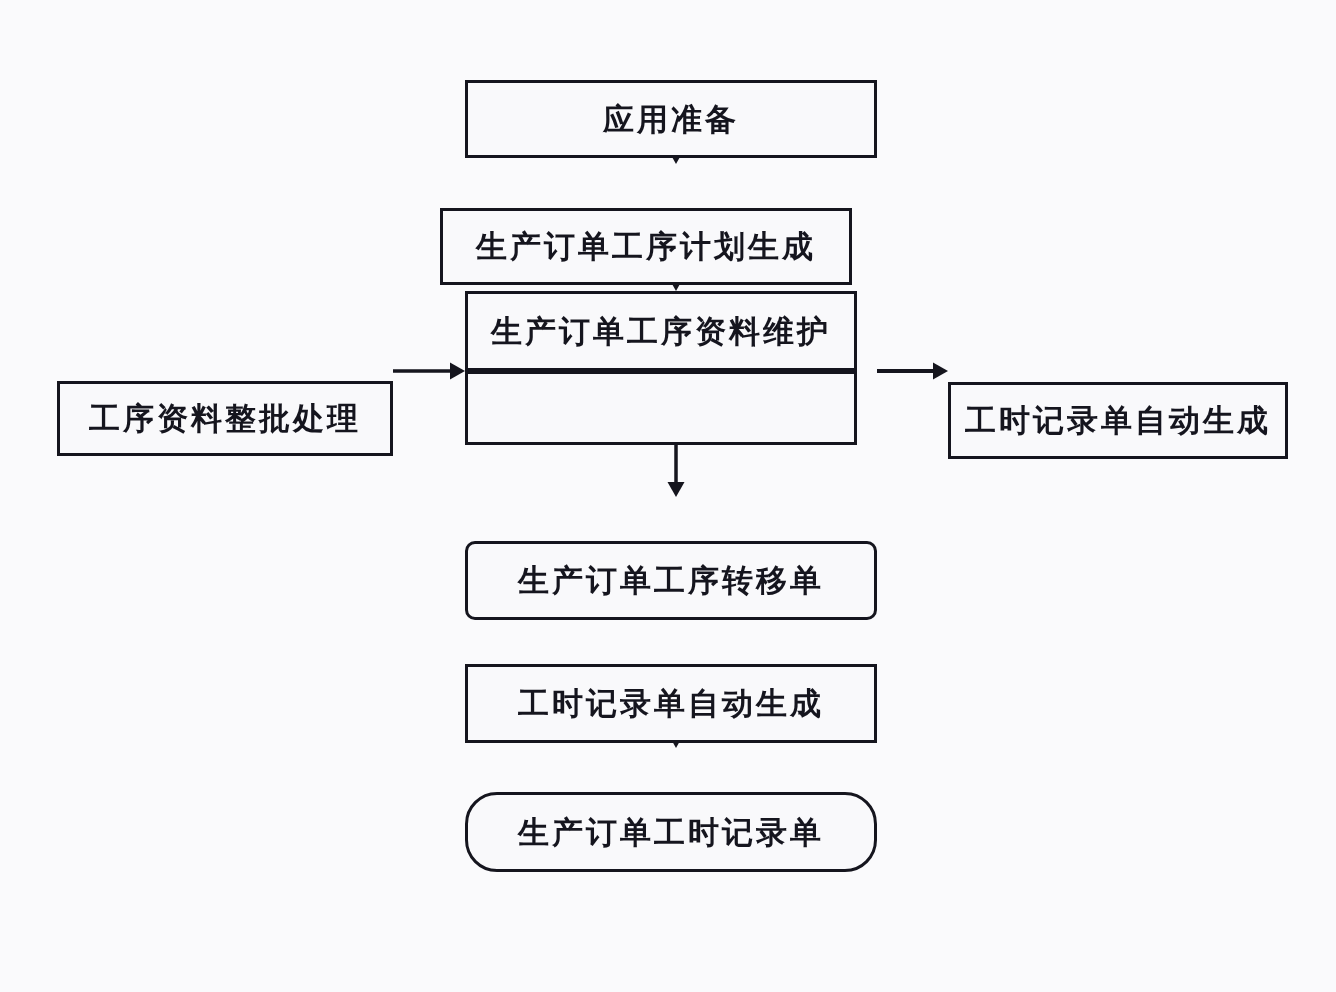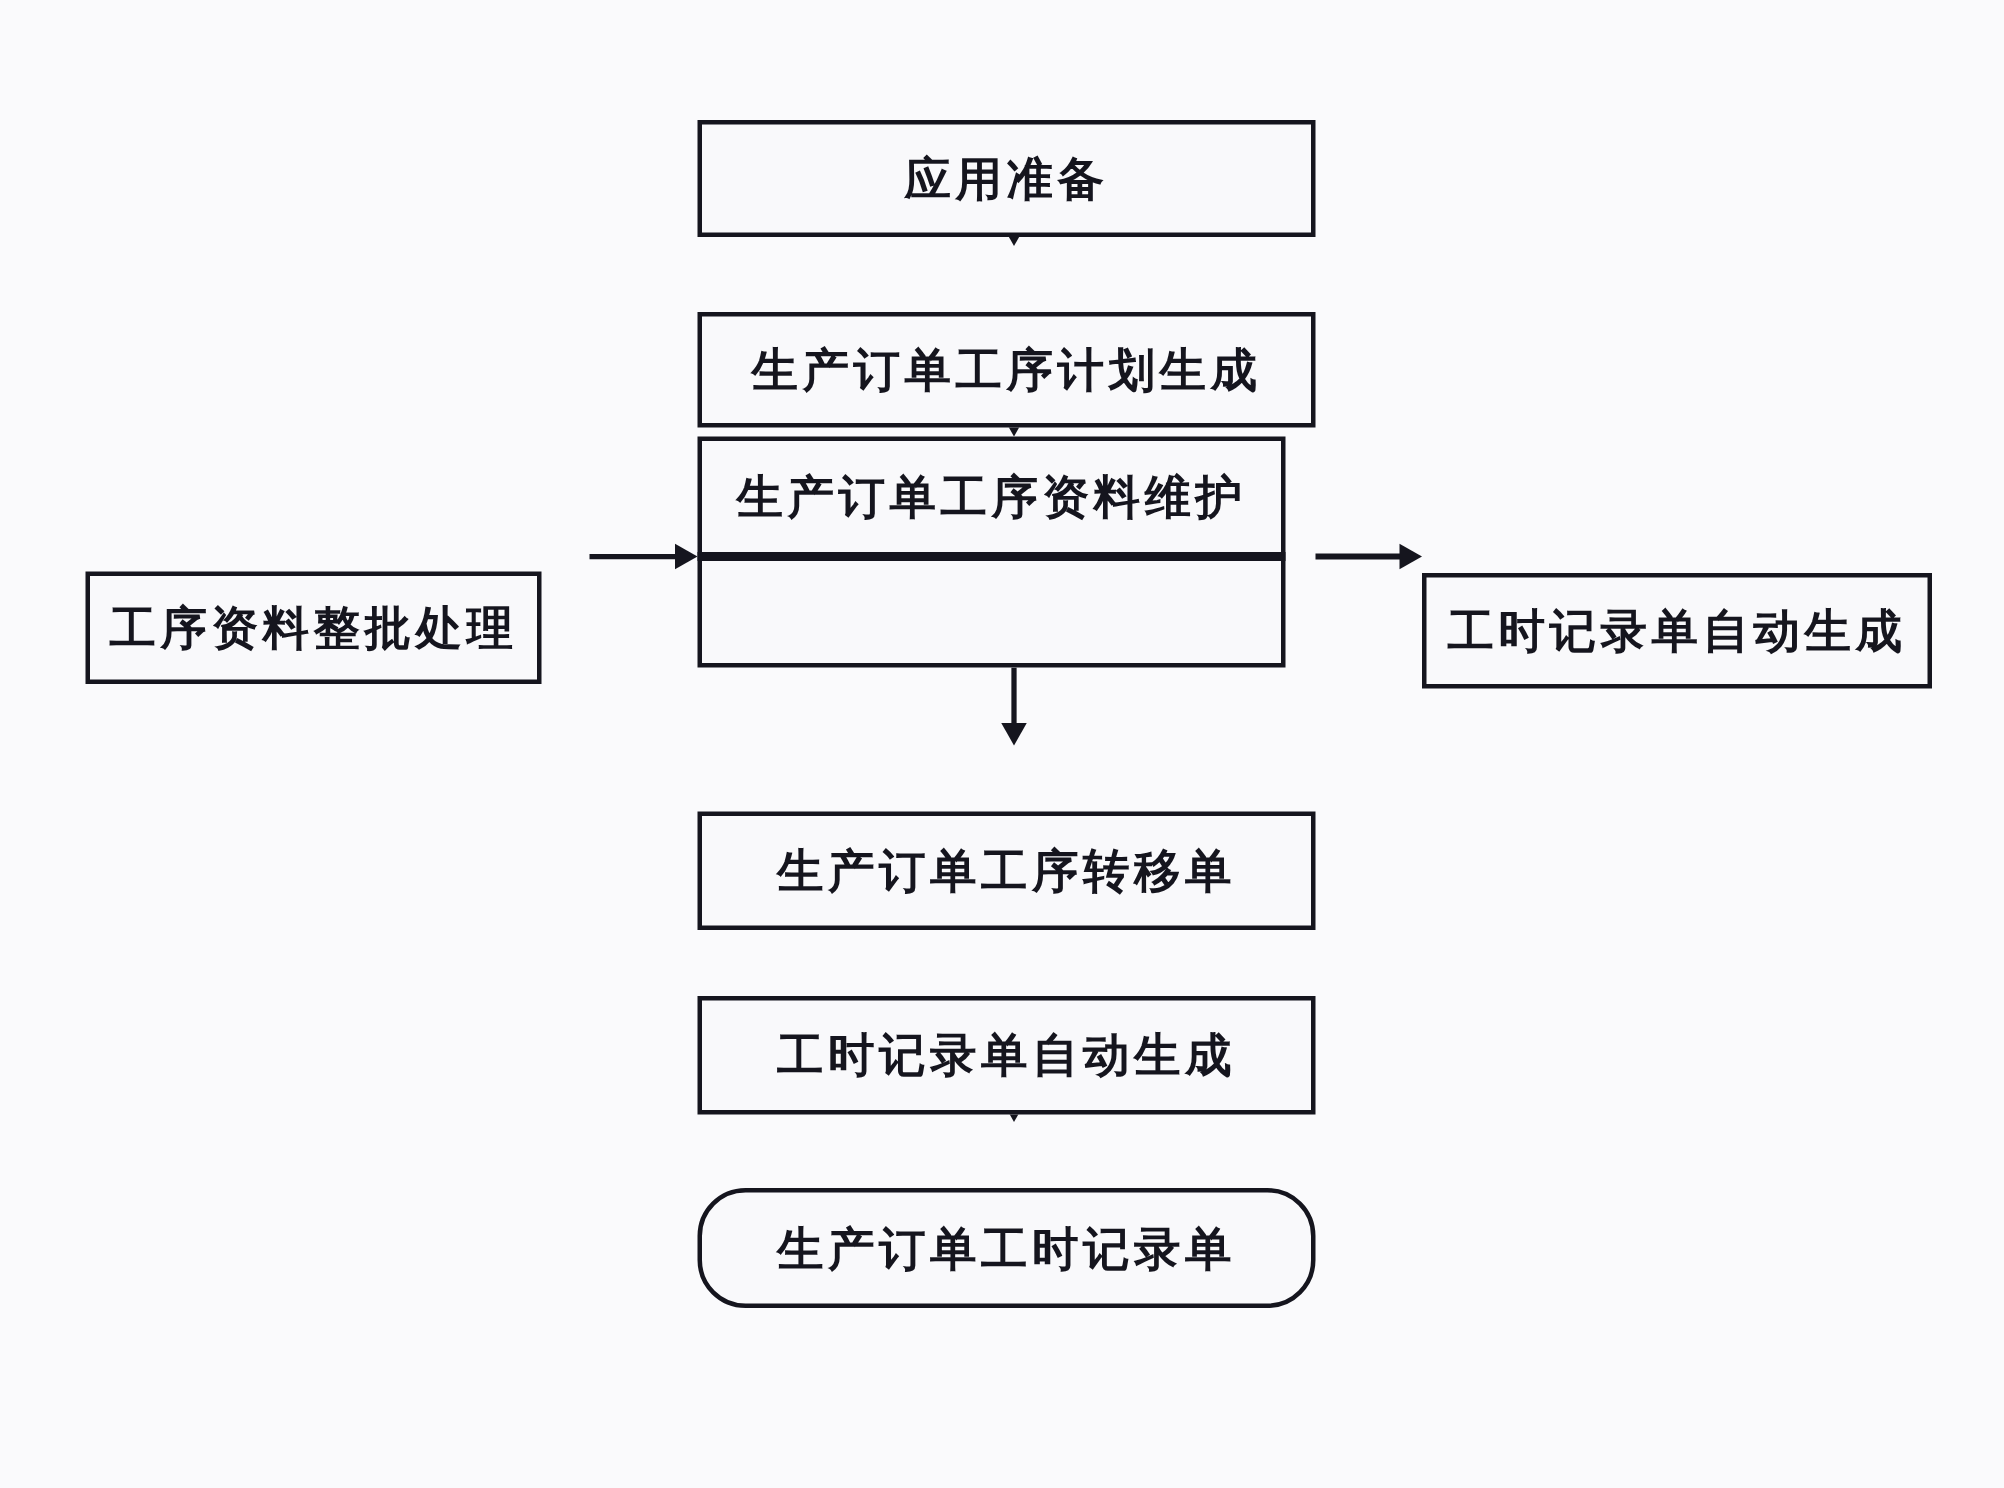--- a/index.html
+++ b/index.html
@@ -109,40 +109,40 @@
     <g>
       <line x1="676" y1="828" x2="676" y2="859" stroke="#15151e" stroke-width="3.5"></line>
       <polygon points="676,872 667.5,857 684.5,857" fill="#15151e"></polygon>
     </g>
   </svg>
 
   <div class="node" style="left:465px; top:36px; width:412px; height:78px;">
     <span>应用准备</span>
   </div>
 
-  <div class="node" style="left:465px; top:164px; width:412px; height:77px;">
+  <div class="node" style="left:440px; top:164px; width:412px; height:77px;">
     <span>生产订单工序计划生成</span>
   </div>
 
   <div class="node-double" style="left:465px; top:291px; width:392px; height:154px;">
     <div class="row row-top">
       <span>生产订单工序资料维护</span>
     </div>
     <div class="divider"></div>
   </div>
 
-  <div class="node" style="left:57px; top:337px; width:304px; height:75px;">
+  <div class="node" style="left:57px; top:337px; width:336px; height:75px;">
     <span>工序资料整批处理</span>
   </div>
 
   <div class="node" style="left:948px; top:338px; width:340px; height:77px;">
     <span>工时记录单自动生成</span>
   </div>
 
-  <div class="node" style="left:465px; top:497px; width:412px; height:79px;">
+  <div class="node" style="left:465px; top:497px; width:412px; height:79px;border-radius:10px;">
     <span>生产订单工序转移单</span>
   </div>
 
   <div class="node" style="left:465px; top:620px; width:412px; height:79px;">
     <span>工时记录单自动生成</span>
   </div>
 
   <div class="node" style="left:465px; top:748px; width:412px; height:80px;border-radius:32px;">
     <span>生产订单工时记录单</span>
   </div>

